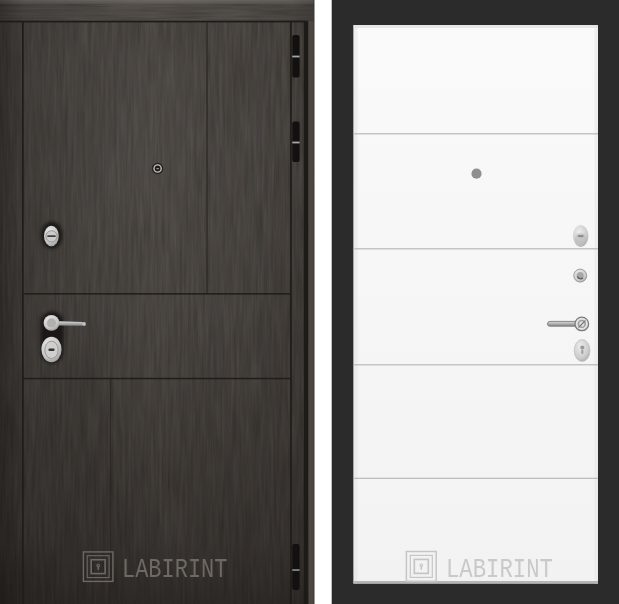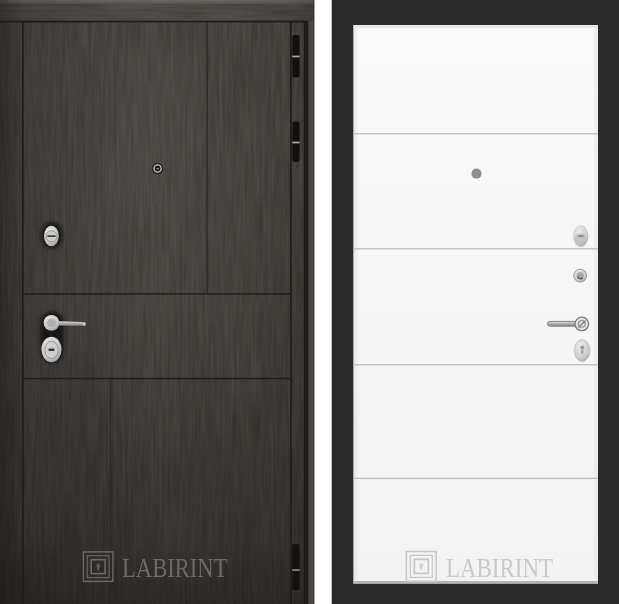--- a/index.html
+++ b/index.html
@@ -1,16 +1,16 @@
 <!DOCTYPE html>
 <html><head>
 <meta charset="utf-8">
 <style>
 html,body{margin:0;padding:0;width:619px;height:604px;background:#ffffff;overflow:hidden}
-#stage{position:relative;width:619px;height:604px;font-family:Liberation Serif, serif}
+#stage{position:relative;width:619px;height:604px;font-family:Liberation Mono, monospace}
 svg{display:block}
 </style>
 </head>
 <body>
 <div id="stage">
 <svg width="619" height="604" viewBox="0 0 619 604">
 <defs>
 <filter id="grain" x="0" y="0" width="100%" height="100%" color-interpolation-filters="sRGB">
 <feTurbulence type="fractalNoise" baseFrequency="0.35 0.02" numOctaves="3" seed="11" stitchTiles="stitch" result="n"></feTurbulence>
 <feColorMatrix in="n" type="saturate" values="0" result="g"></feColorMatrix>

